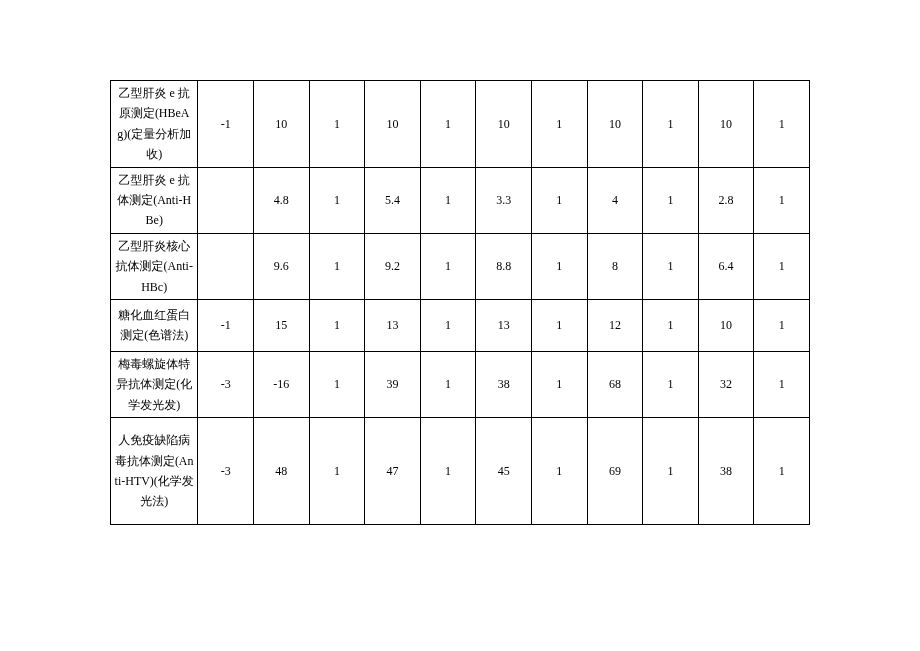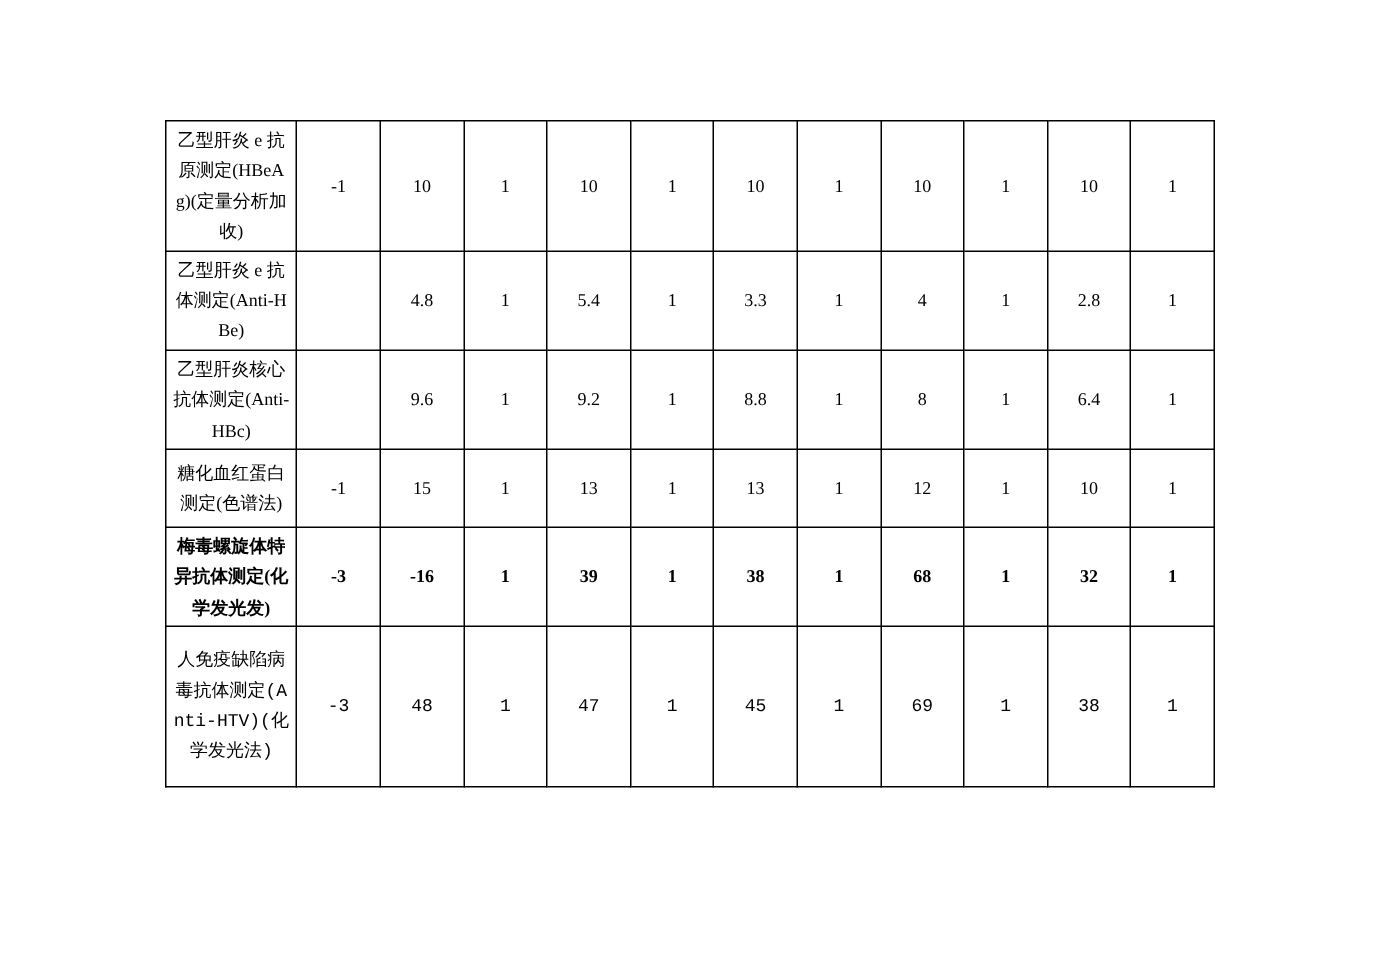--- a/index.html
+++ b/index.html
@@ -32,22 +32,22 @@
     .col-name {
       width: 12.5%;
     }
     .col-val {
       width: 7.95%;
     }
     .row-0 td { height: 79px; }
     .row-1 td { height: 52px; font-family: Liberation Serif, serif; }
     .row-2 td { height: 63px; }
     .row-3 td { height: 52px; }
-    .row-4 td { height: 65px; font-weight: bold; }
-    .row-5 td { height: 107px; font-family: Liberation Mono, monospace; }
+    .row-4 td { height: 65px; }
+    .row-5 td { height: 107px; }
   </style>
 </head>
 <body>
 
 <table>
   <colgroup>
     <col class="col-name">
     <col class="col-val">
       <col class="col-val">
       <col class="col-val">

